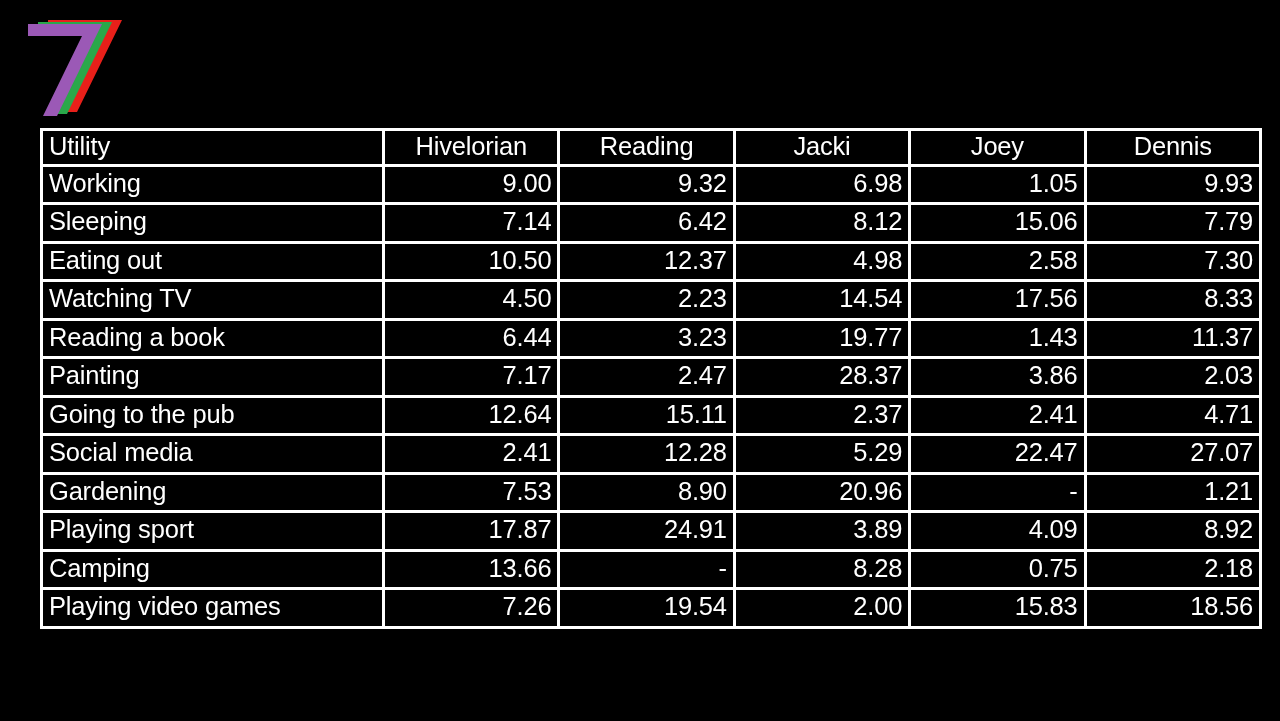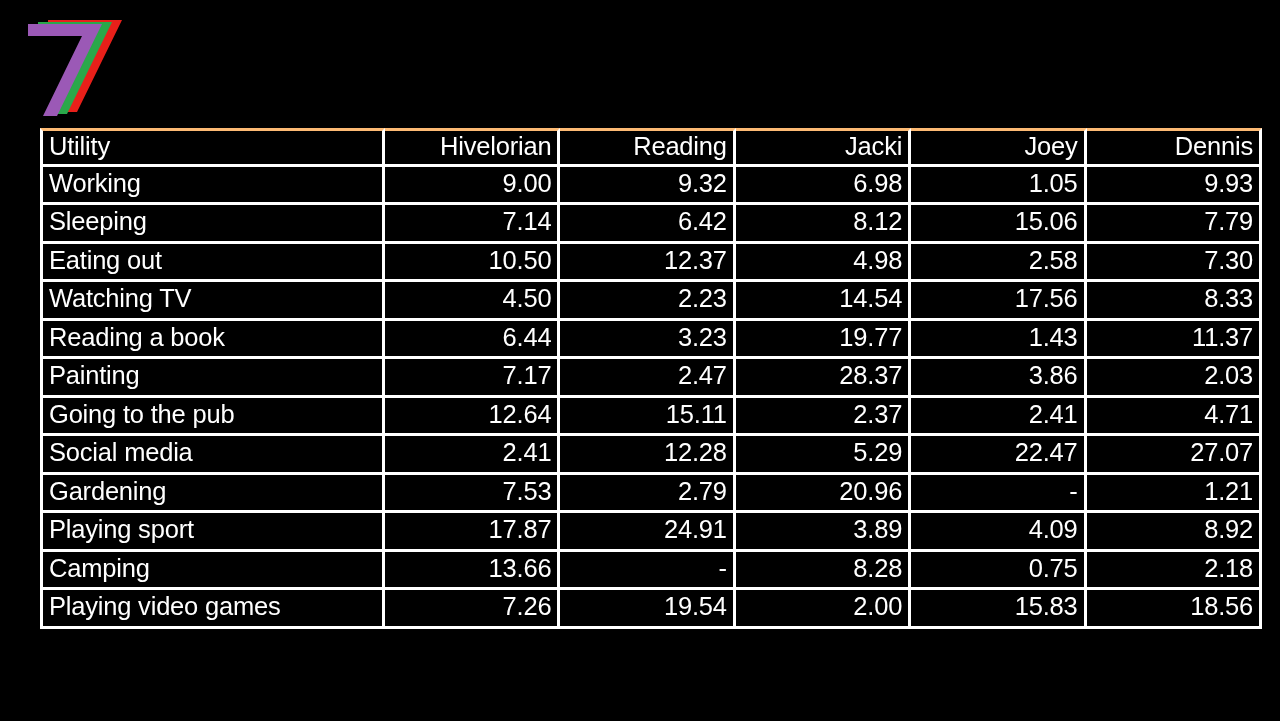--- a/index.html
+++ b/index.html
@@ -52,32 +52,32 @@
     padding: 0 6px 2px 6px;
     border-right: 3px solid #ffffff;
     border-bottom: 3px solid #ffffff;
     vertical-align: middle;
     white-space: nowrap;
     overflow: hidden;
     letter-spacing: -0.2px;
   }
   
   table.slide-table tr:first-child th {
-    border-top: 3px solid #fdba74;
+    border-top: 3px solid #ffffff;
   }
   table.slide-table th:first-child,
   table.slide-table td:first-child {
     border-left: 3px solid #ffffff;
   }
   
   col.c-util    { width: 345px; }
   col.c-num     { width: 175.4px; }
 
   th.util-head, td.util-cell { text-align: left; }
-  th.name-head { text-align: right; }
+  th.name-head { text-align: center; }
   td.num-cell  { text-align: right; padding-right: 8px; }
 </style>
 </head>
 <body>
 
 <div id="logo-area">
   <svg width="120" height="108" viewBox="0 0 120 108">
 
     <polygon fill="#e8201a" points="34,12 108,12 63,104 49,104 88,24 34,24"></polygon>
 
@@ -168,21 +168,21 @@
         <td class="util-cell">Social media</td>
         <td class="num-cell">2.41</td>
         <td class="num-cell">12.28</td>
         <td class="num-cell">5.29</td>
         <td class="num-cell">22.47</td>
         <td class="num-cell">27.07</td>
       </tr>
       <tr>
         <td class="util-cell">Gardening</td>
         <td class="num-cell">7.53</td>
-        <td class="num-cell">2.79</td>
+        <td class="num-cell">8.90</td>
         <td class="num-cell">20.96</td>
         <td class="num-cell">-</td>
         <td class="num-cell">1.21</td>
       </tr>
       <tr>
         <td class="util-cell">Playing sport</td>
         <td class="num-cell">17.87</td>
         <td class="num-cell">24.91</td>
         <td class="num-cell">3.89</td>
         <td class="num-cell">4.09</td>

